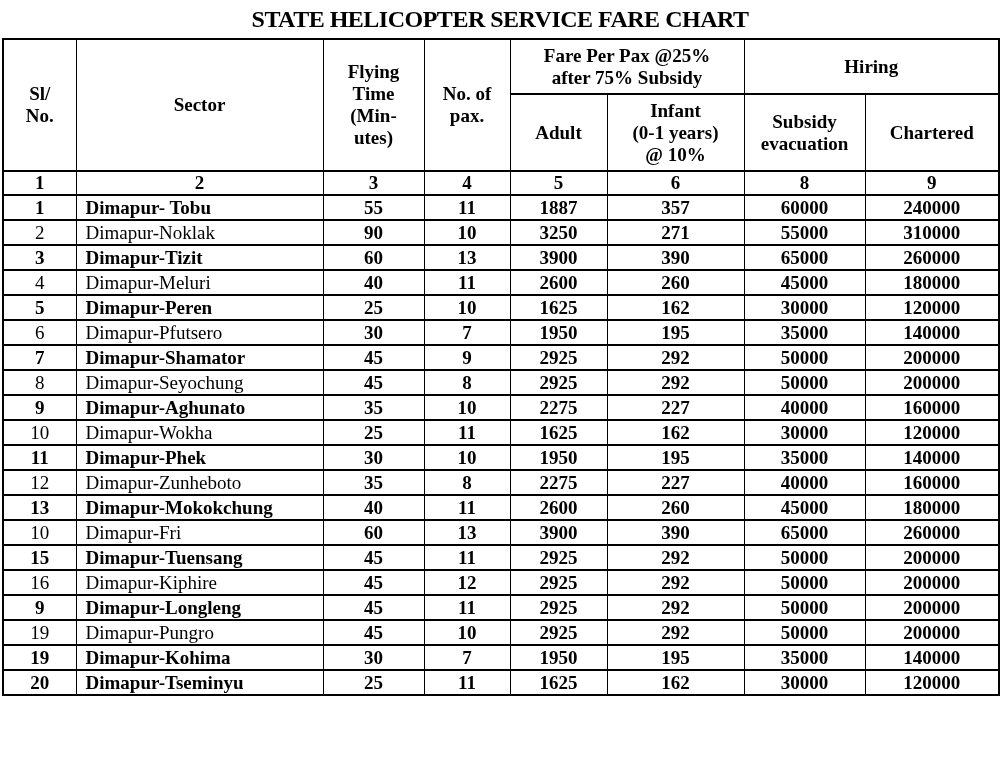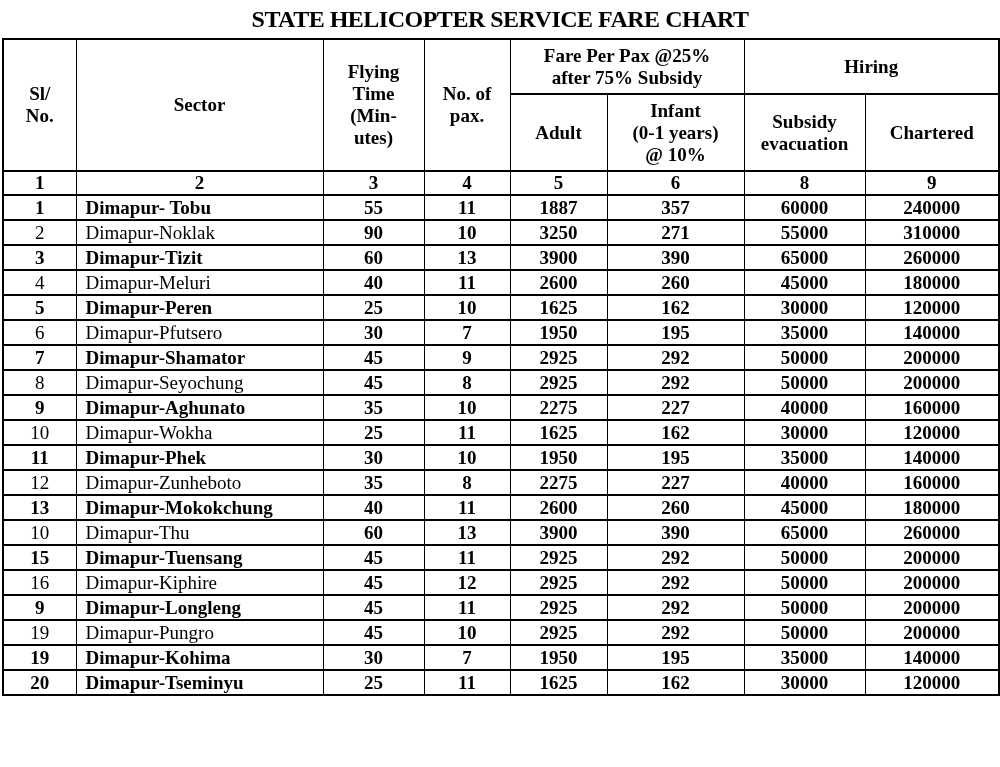--- a/index.html
+++ b/index.html
@@ -238,21 +238,21 @@
         <td class="cell-sector">Dimapur-Mokokchung</td>
         <td class="cell-time">40</td>
         <td class="cell-pax">11</td>
         <td class="cell-adult">2600</td>
         <td class="cell-infant">260</td>
         <td class="cell-medical">45000</td>
         <td class="cell-chartered">180000</td>
       </tr>
       <tr class="data-row">
         <td class="cell-sl">10</td>
-        <td class="cell-sector">Dimapur-Thu</td>
+        <td class="cell-sector">Dimapur-Fri</td>
         <td class="cell-time">60</td>
         <td class="cell-pax">13</td>
         <td class="cell-adult">3900</td>
         <td class="cell-infant">390</td>
         <td class="cell-medical">65000</td>
         <td class="cell-chartered">260000</td>
       </tr>
       <tr class="data-row bold-row">
         <td class="cell-sl">15</td>
         <td class="cell-sector">Dimapur-Tuensang</td>

